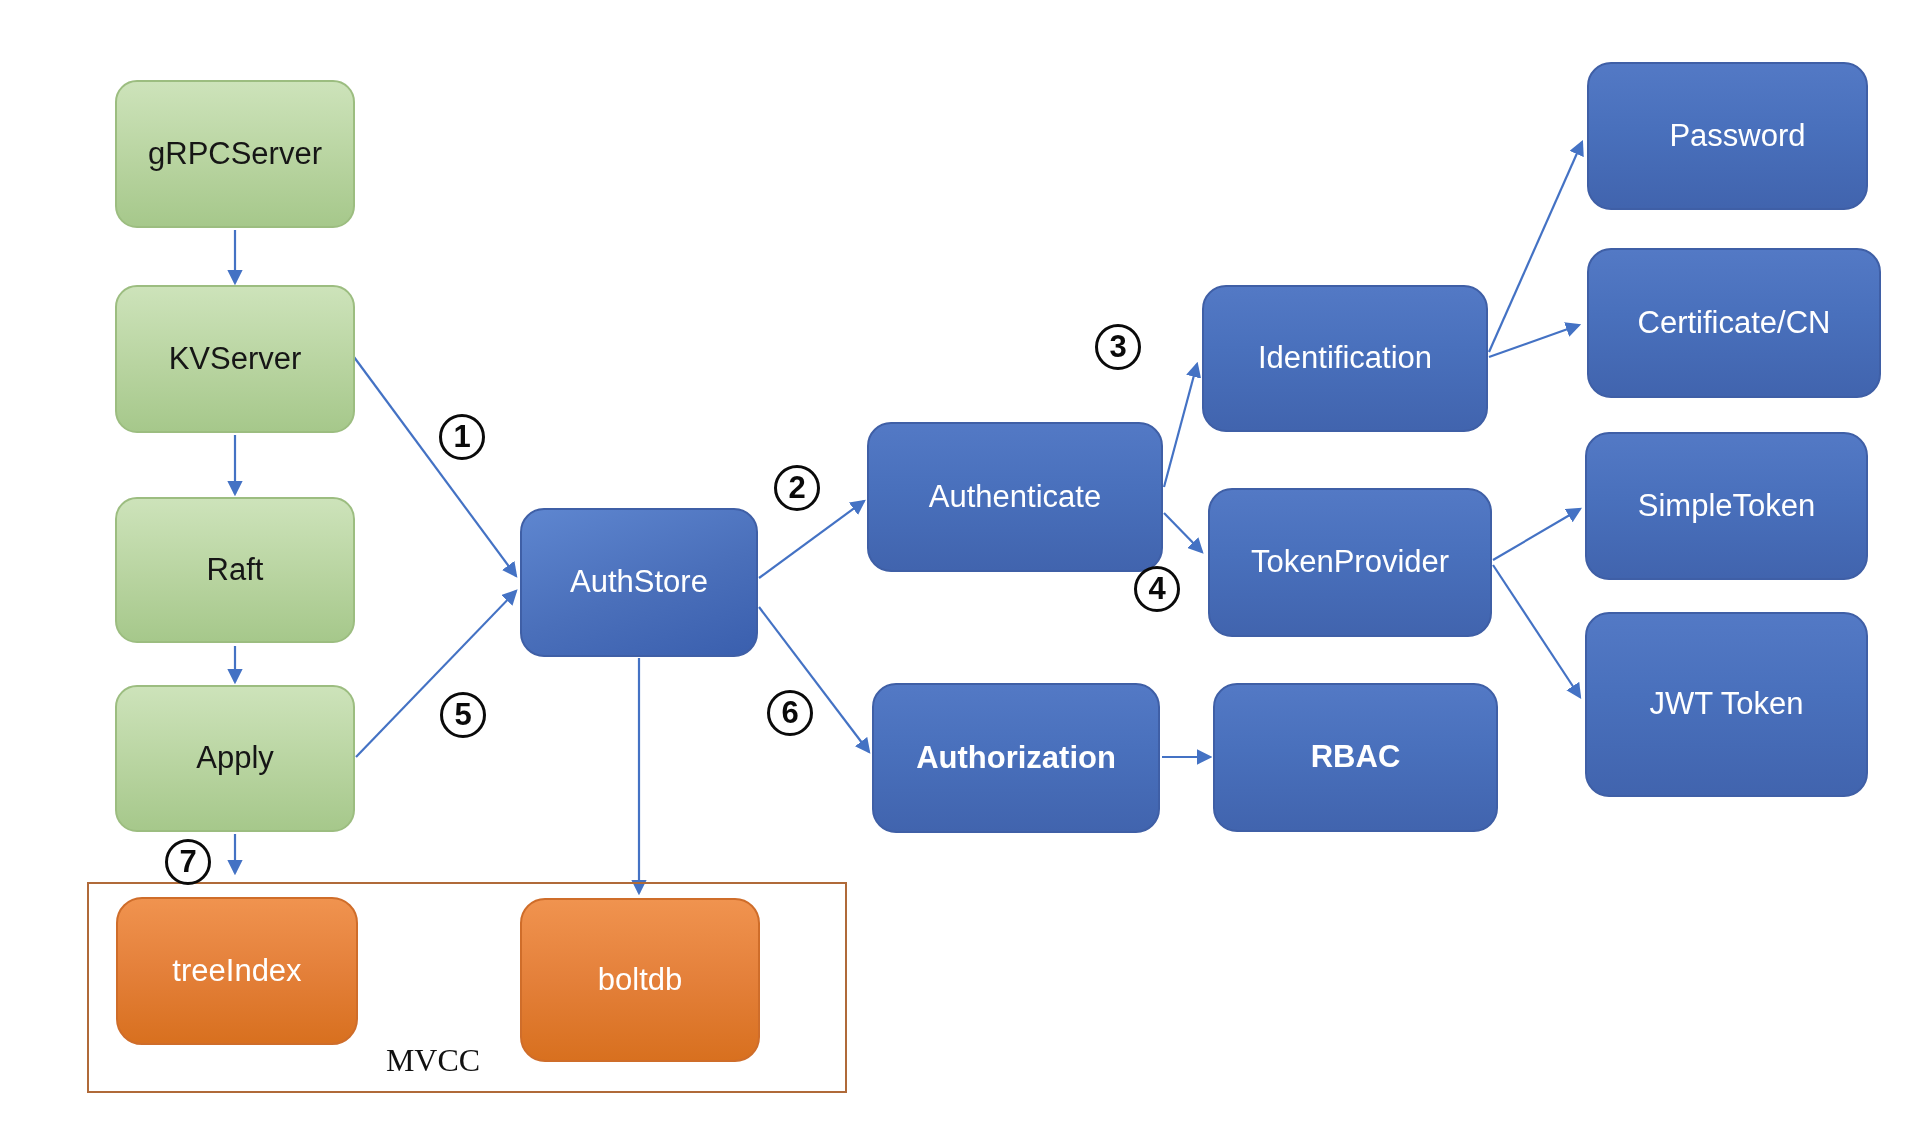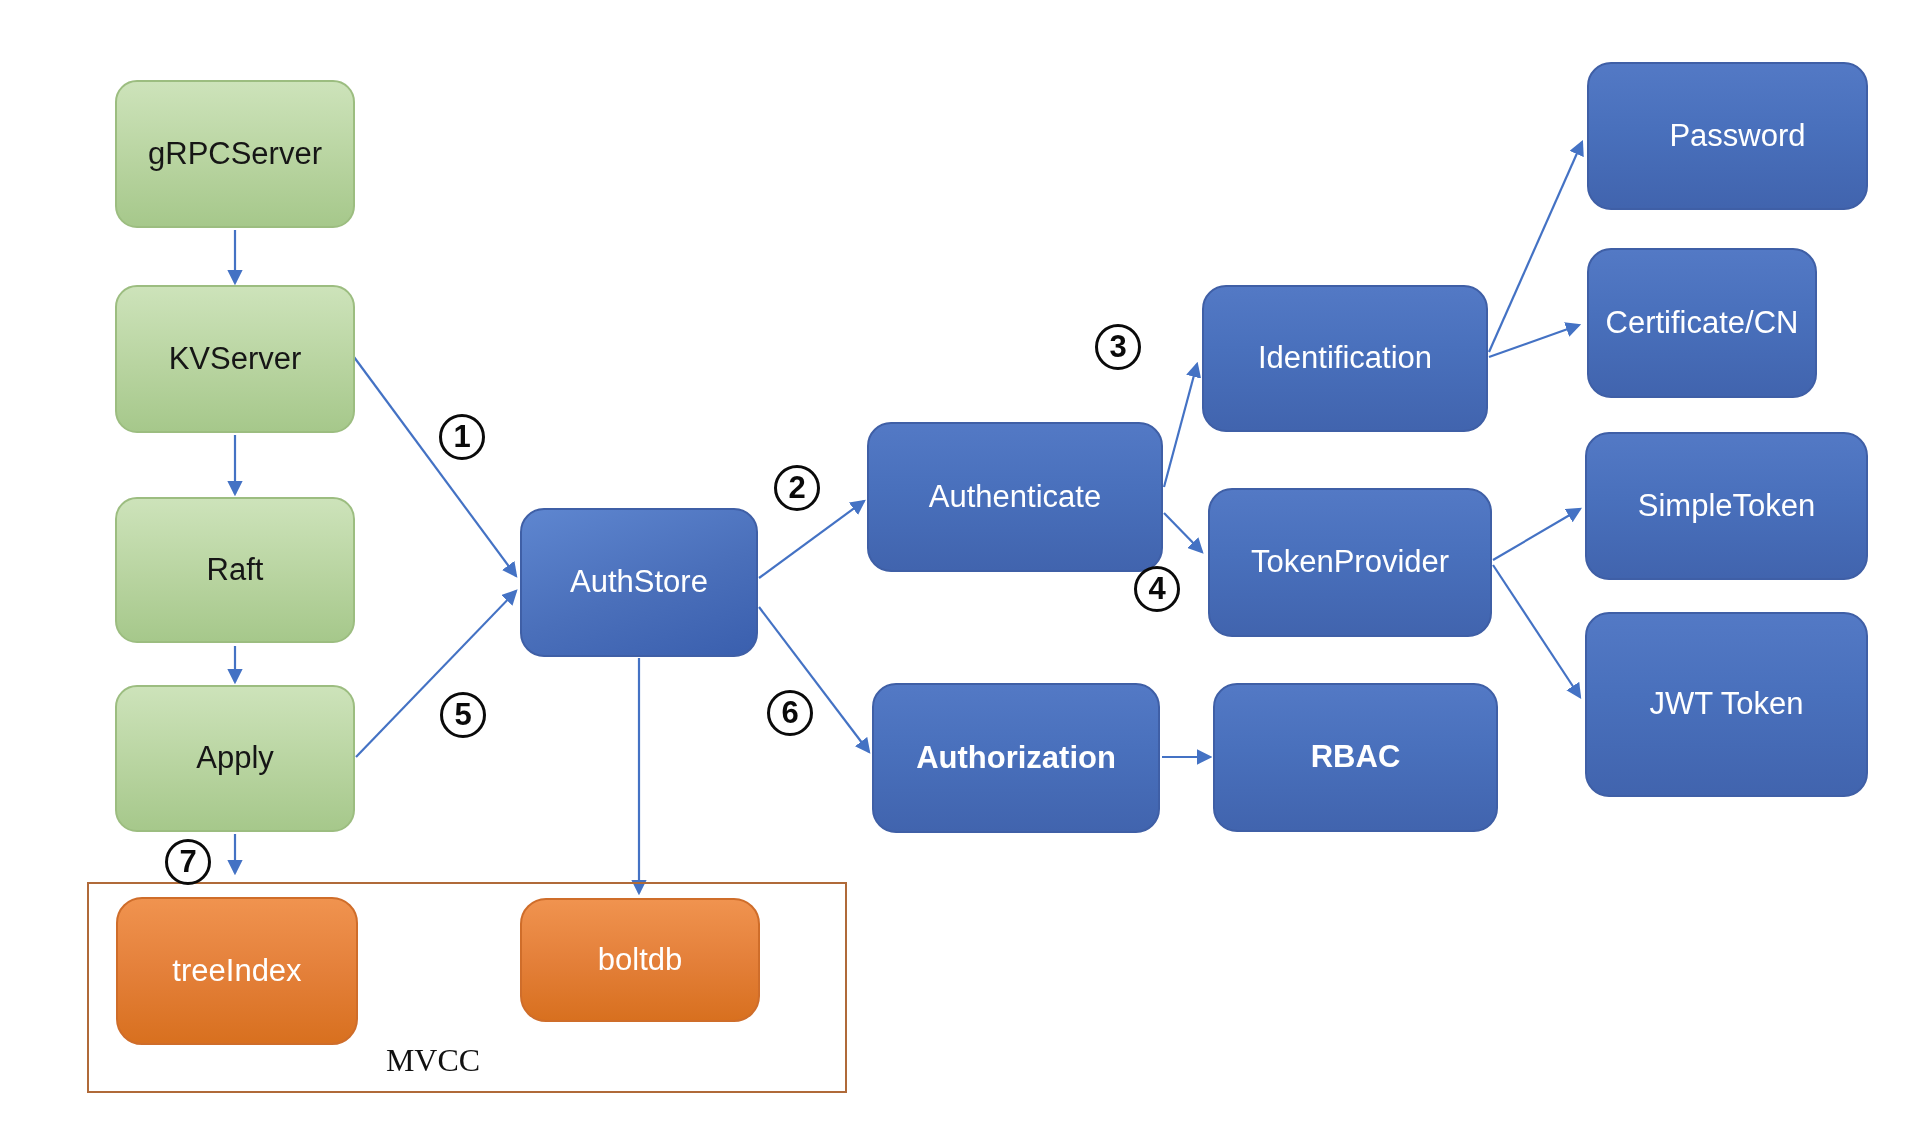--- a/index.html
+++ b/index.html
@@ -104,34 +104,34 @@
   </div>
   <div class="node blue bold" style="left:872px;top:683px;width:288px;height:150px;">
     <span>Authorization</span>
   </div>
   <div class="node blue bold" style="left:1213px;top:683px;width:285px;height:149px;">
     <span>RBAC</span>
   </div>
   <div class="node blue" style="left:1587px;top:62px;width:281px;height:148px;padding-left:20px;">
     <span>Password</span>
   </div>
-  <div class="node blue" style="left:1587px;top:248px;width:230px;height:150px;">
+  <div class="node blue" style="left:1587px;top:248px;width:294px;height:150px;">
     <span>Certificate/CN</span>
   </div>
   <div class="node blue" style="left:1585px;top:432px;width:283px;height:148px;">
     <span>SimpleToken</span>
   </div>
   <div class="node blue" style="left:1585px;top:612px;width:283px;height:185px;">
     <span>JWT Token</span>
   </div>
 
   <div class="node orange" style="left:116px;top:897px;width:242px;height:148px;">
     <span>treeIndex</span>
   </div>
-  <div class="node orange" style="left:520px;top:898px;width:240px;height:124px;">
+  <div class="node orange" style="left:520px;top:898px;width:240px;height:164px;border-radius:25px;">
     <span>boltdb</span>
   </div>
 
   <div class="badge" style="left:439px;top:414px;">
     <span>1</span>
   </div>
   <div class="badge" style="left:774px;top:465px;">
     <span>2</span>
   </div>
   <div class="badge" style="left:1095px;top:324px;">

